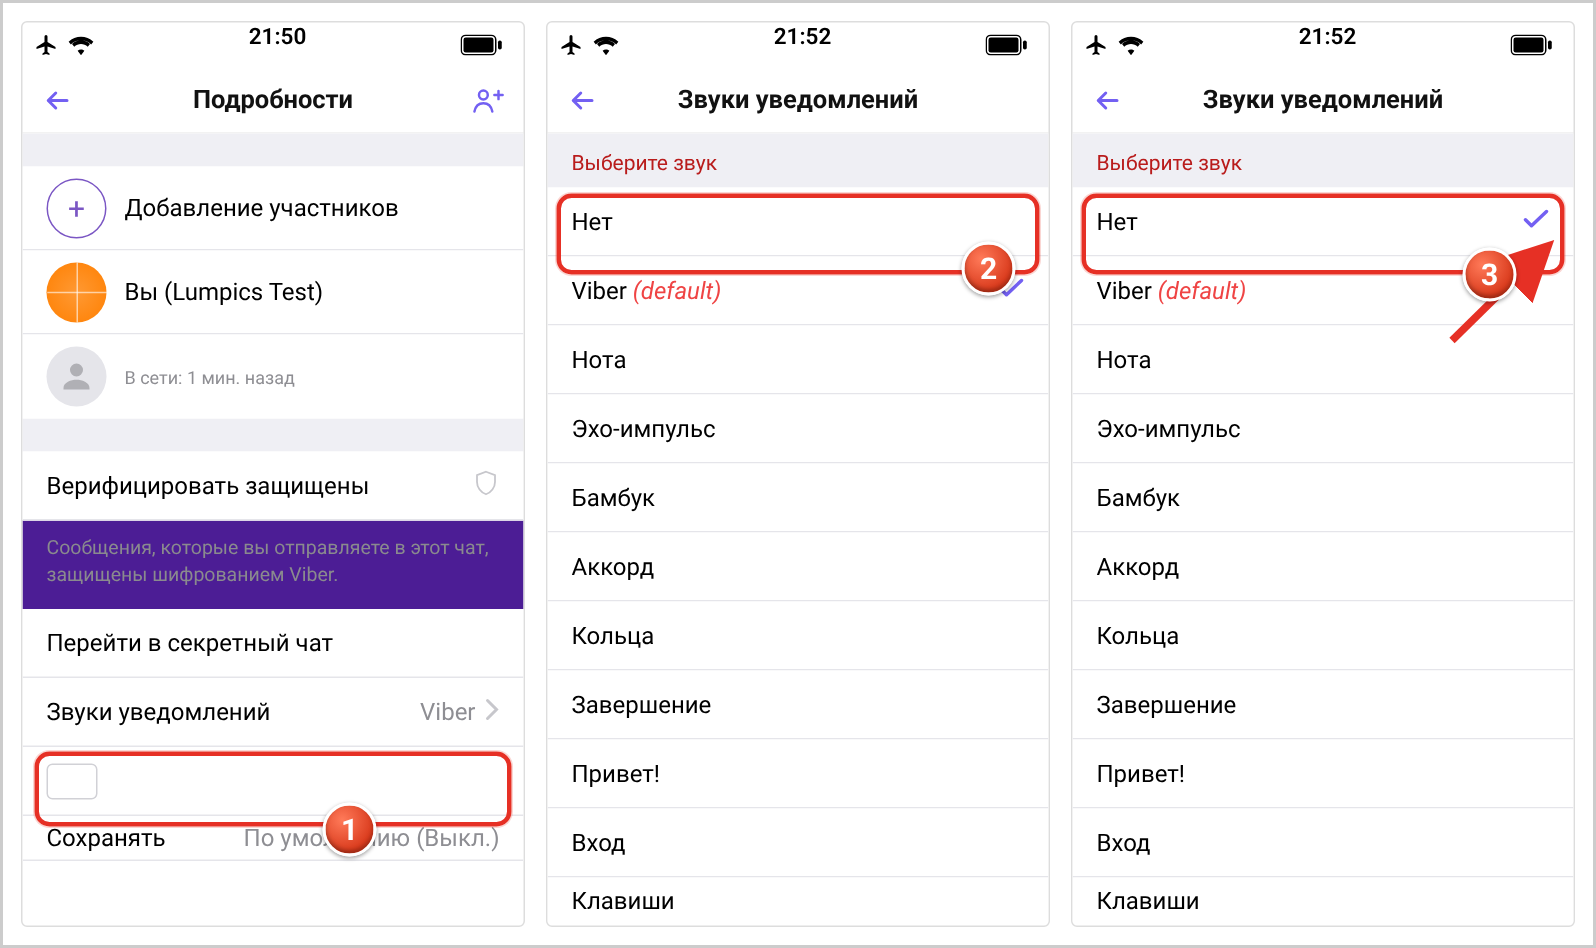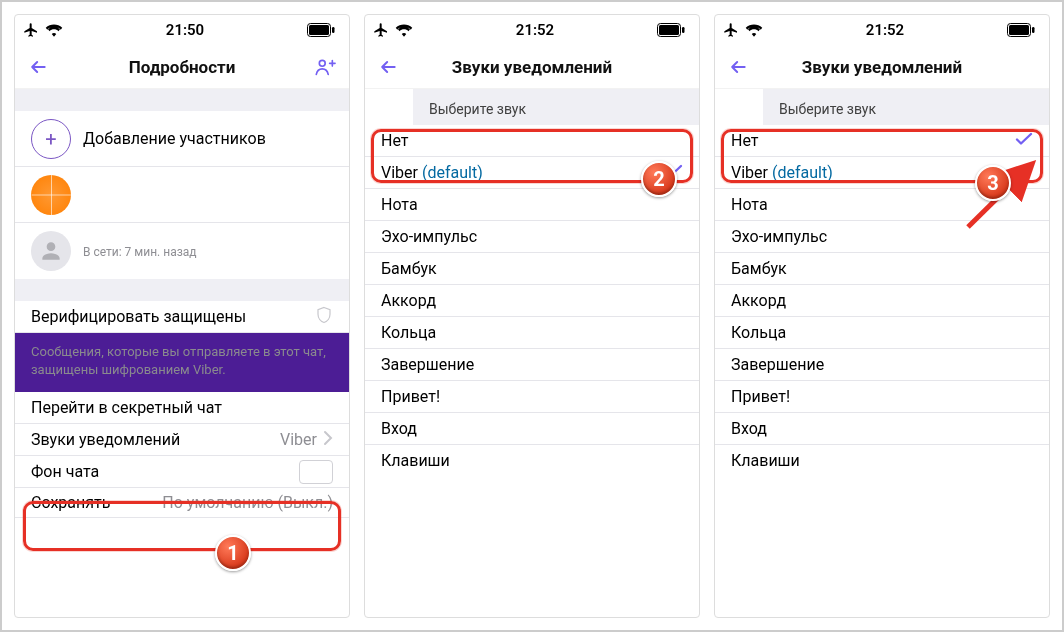--- a/index.html
+++ b/index.html
@@ -28,21 +28,20 @@
     background: #fff;
     position: relative;
     overflow: hidden;
     display: flex;
     flex-direction: column;
   }
   
   .status-bar {
     height: 30px;
     display: flex;
-    align-items: center;
     justify-content: space-between;
     padding: 0 14px 0 8px;
     font-size: 14px;
     font-weight: 600;
     color: #000;
   }
   .status-left { display: flex; align-items: center; gap: 6px; }
   .status-right { display: flex; align-items: center; gap: 6px; }
   .airplane-icon, .wifi-icon, .battery-icon { display: inline-flex; }
   .time { font-size: 15px; font-weight: 600; }
@@ -60,41 +59,40 @@
     font-size: 17px;
     font-weight: 700;
     color: #111;
   }
   .back-arrow { width: 28px; display:flex; }
   .addp-icon { width:28px; display:flex; justify-content:flex-end; }
 
   
   .section-header {
     background: #efeff4;
-    color: #404040;
+    color: #b91c1c;
     font-size: 14px;
     padding: 12px 16px 8px;
     font-weight: 400;
-    margin-left: 48px;
   }
   .subnote {
     background:#4c1d95;
     color:#8a8a8e;
     font-size:13px;
     padding:10px 16px 14px;
     line-height:1.35;
   }
   .spacer-gray { background:#efeff4; height:22px; }
 
   
   .row {
     display: flex;
     align-items: center;
     padding: 0 16px;
-    height: 32px;
+    height: 46px;
     border-bottom: 1px solid #e5e5ea;
     background: #fff;
     font-size: 16px;
     color: #000;
     position: relative;
   }
   .row:last-child { border-bottom: none; }
   .row .label { flex: 1; }
   .row .sub { color:#8e8e93; font-size:16px; margin-right:6px;}
   .row .chev { color:#c7c7cc; }
@@ -146,21 +144,21 @@
   .arrow {
     position:absolute;
     z-index:9;
     pointer-events:none;
   }
 
   
   .row.cut { height:30px; overflow:hidden; color:#000;gap:48px;}
   .row.cut .sub-faded { color:#8e8e93;}
 
-  .default-tag { color:#0369a1; font-weight:400;}
+  .default-tag { color:#ef4444; font-style:italic; font-weight:400;}
 </style>
 </head>
 <body>
 
 <div class="frame">
 
   <div class="screen">
 
     <div class="status-bar">
       <div class="status-left">
@@ -207,29 +205,30 @@
 
     <div class="spacer-gray"></div>
 
     <div class="list">
       <div class="row tall">
         <div class="icon-slot plus-circle">+</div>
         <span class="label">Добавление участников</span>
       </div>
       <div class="row tall">
         <div class="icon-slot orange-avatar"></div>
+        <span class="label">Вы (Lumpics Test)</span>
       </div>
       <div class="row tall">
         <div class="icon-slot gray-avatar">
           <svg width="26" height="26" viewBox="0 0 24 24">
               <path fill="#b0b0b5" d="M12 12a4 4 0 1 0-4-4 4 4 0 0 0 4 4zm0 2c-3.3 0-8 1.6-8 5v1h16v-1c0-3.4-4.7-5-8-5z"></path>
             </svg>
         </div>
         <div class="col">
-          <span class="user-sub">В сети: 7 мин. назад</span>
+          <span class="user-sub">В сети: 1 мин. назад</span>
         </div>
       </div>
     </div>
 
     <div class="spacer-gray"></div>
 
     <div class="row">
       <span class="label">Верифицировать защищены</span>
       <span class="shield">
         <svg width="18" height="20" viewBox="0 0 24 24">
@@ -245,21 +244,20 @@
     <div class="row">
       <span class="label">Звуки уведомлений</span>
       <span class="sub">Viber</span>
       <span class="chev">
         <svg width="10" height="16" viewBox="0 0 10 16">
             <path fill="none" stroke="#c7c7cc" stroke-width="2" stroke-linecap="round" d="M2 2l6 6-6 6"></path>
           </svg>
       </span>
     </div>
     <div class="row">
-      <span class="label">Фон чата</span>
       <span class="thumb-placeholder"></span>
     </div>
     <div class="row cut">
       <span class="label">Сохранять</span>
       <span class="sub-faded">По умолчанию (Выкл.)</span>
     </div>
 
     <div class="hl" style="left:8px; right:8px; top:486px; height:50px;"></div>
     <div class="badge" style="left:200px; top:520px;">1</div>
   </div>

